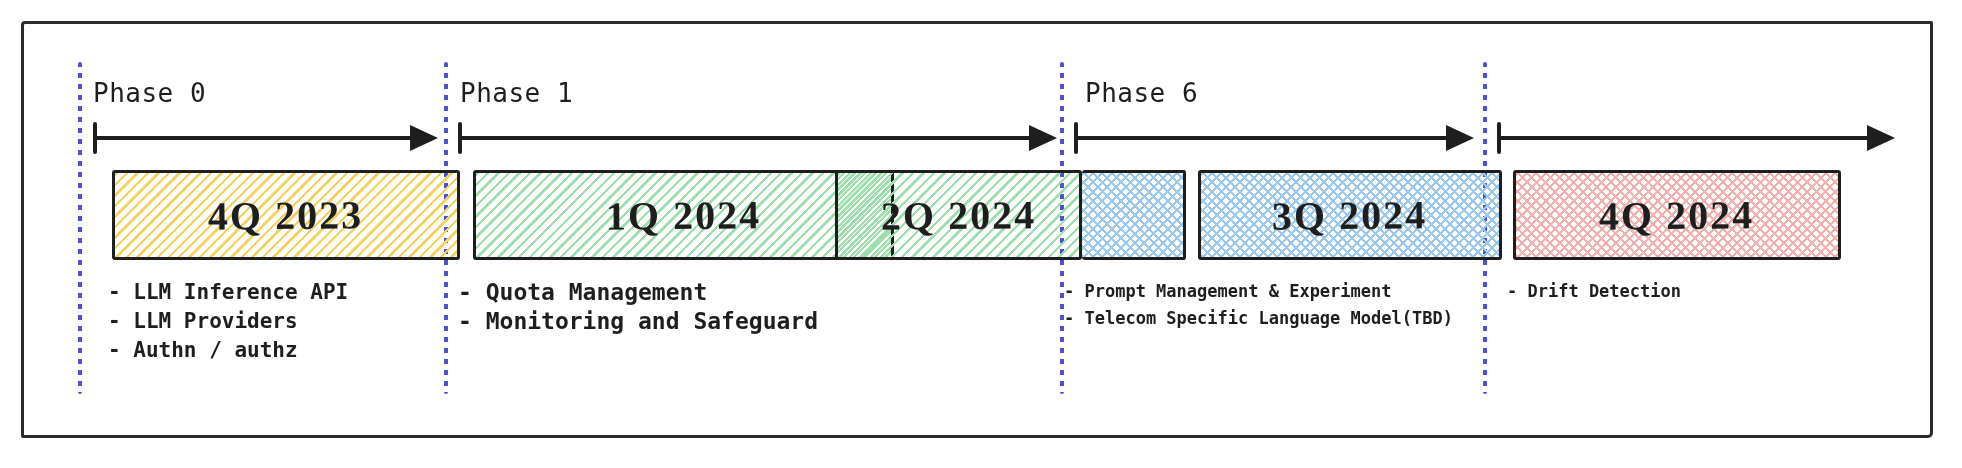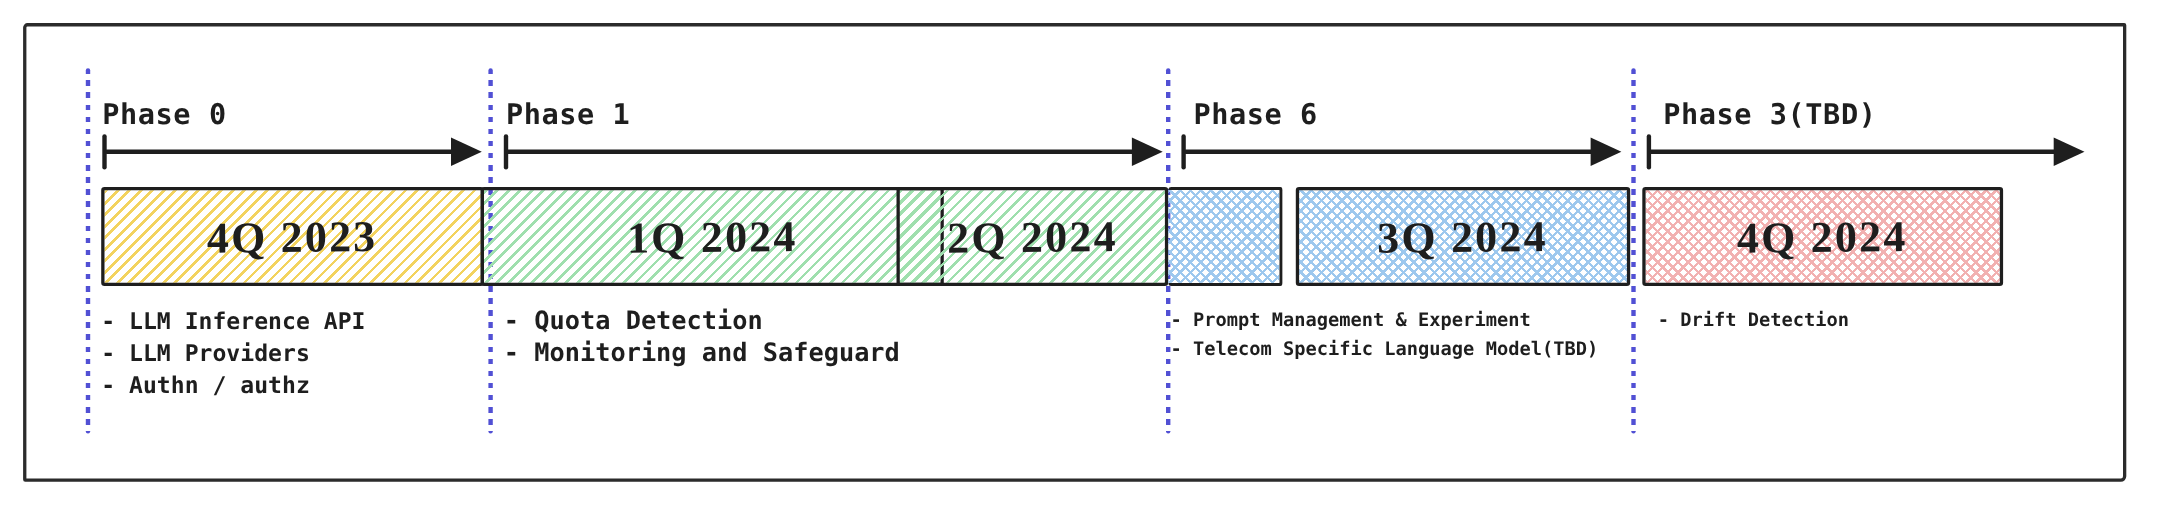--- a/index.html
+++ b/index.html
@@ -22,23 +22,23 @@
   }
   .divider {
     position: absolute;
     top: 62px;
     width: 4px; height: 332px;
     background: repeating-linear-gradient(to bottom, #5150d4 0, #5150d4 5px, transparent 5px, transparent 11px);
     border-radius: 2px;
   }
   .phase-title {
     position: absolute;
-    top: 92px;
+    top: 80px;
     font-size: 26px;
-    font-weight: bold;
+    font-weight: normal;
     line-height: 26px;
     letter-spacing: 0.5px;
     white-space: nowrap;
   }
   .arrow { position: absolute; top: 122px; height: 32px; }
   .arrow .tick {
     position: absolute; left: 0; top: 0;
     width: 4px; height: 32px;
     background: #1e1e1e; border-radius: 2px;
   }
@@ -52,21 +52,21 @@
     border-left: 28px solid #1e1e1e;
     border-top: 13px solid transparent;
     border-bottom: 13px solid transparent;
   }
   .qbox {
     position: absolute;
     top: 170px; height: 90px;
     border: 3px solid #1e1e1e;
     border-radius: 3px;
     box-sizing: border-box;
-    display: flex; align-items: center; justify-content: center;
+    display: flex; align-items: center; justify-content: center; margin-left: 20px;
   }
   .qbox .qlabel {
     font-family: cursive;
     font-size: 40px;
     font-weight: 600;
     letter-spacing: 2px;
     white-space: nowrap;
     transform: rotate(-0.5deg);
   }
   .fill-yellow {
@@ -106,21 +106,20 @@
   <div class="frame"></div>
 
   <div class="divider" style="left:78px"></div>
   <div class="divider" style="left:444px"></div>
   <div class="divider" style="left:1060px"></div>
   <div class="divider" style="left:1483px"></div>
 
   <div class="phase-title" style="left:93px">Phase 0</div>
   <div class="phase-title" style="left:460px">Phase 1</div>
   <div class="phase-title" style="left:1085px">Phase 6</div>
-  <div class="phase-title" style="left:1512px">Phase 3(TBD)</div>
 
   <div class="arrow" style="left:93px;width:345px">
     <div class="tick"></div>
     <div class="line"></div>
     <div class="head"></div>
   </div>
   <div class="arrow" style="left:458px;width:599px">
     <div class="tick"></div>
     <div class="line"></div>
     <div class="head"></div>
@@ -132,43 +131,43 @@
   </div>
   <div class="arrow" style="left:1497px;width:398px">
     <div class="tick"></div>
     <div class="line"></div>
     <div class="head"></div>
   </div>
 
   <div class="qbox fill-yellow" style="left:92px;width:348px">
     <span class="qlabel">4Q 2023</span>
   </div>
-  <div class="qbox fill-green" style="left:437px;width:421px">
+  <div class="qbox fill-green" style="left:453px;width:421px">
     <span class="qlabel">1Q 2024</span>
   </div>
   <div class="qbox fill-green" style="left:815px;width:247px">
     <span class="qlabel">2Q 2024</span>
   </div>
   <div class="qbox fill-blue no-left-border" style="left:1062px;width:104px">
     <span class="qlabel"></span>
   </div>
   <div class="qbox fill-blue" style="left:1178px;width:304px">
     <span class="qlabel">3Q 2024</span>
   </div>
   <div class="qbox fill-red" style="left:1493px;width:328px">
     <span class="qlabel">4Q 2024</span>
   </div>
 
-  <ul class="milestones size-a" style="left:92px">
+  <ul class="milestones size-a" style="left:108px">
     <li>- LLM Inference API</li>
     <li>- LLM Providers</li>
     <li>- Authn / authz</li>
   </ul>
   <ul class="milestones size-b" style="left:458px">
-    <li>- Quota Detection</li>
+    <li>- Quota Management</li>
     <li>- Monitoring and Safeguard</li>
   </ul>
   <ul class="milestones size-c" style="left:1064px">
     <li>- Prompt Management &amp; Experiment</li>
     <li>- Telecom Specific Language Model(TBD)</li>
   </ul>
   <ul class="milestones size-c" style="left:1507px">
     <li>- Drift Detection</li>
   </ul>
 

